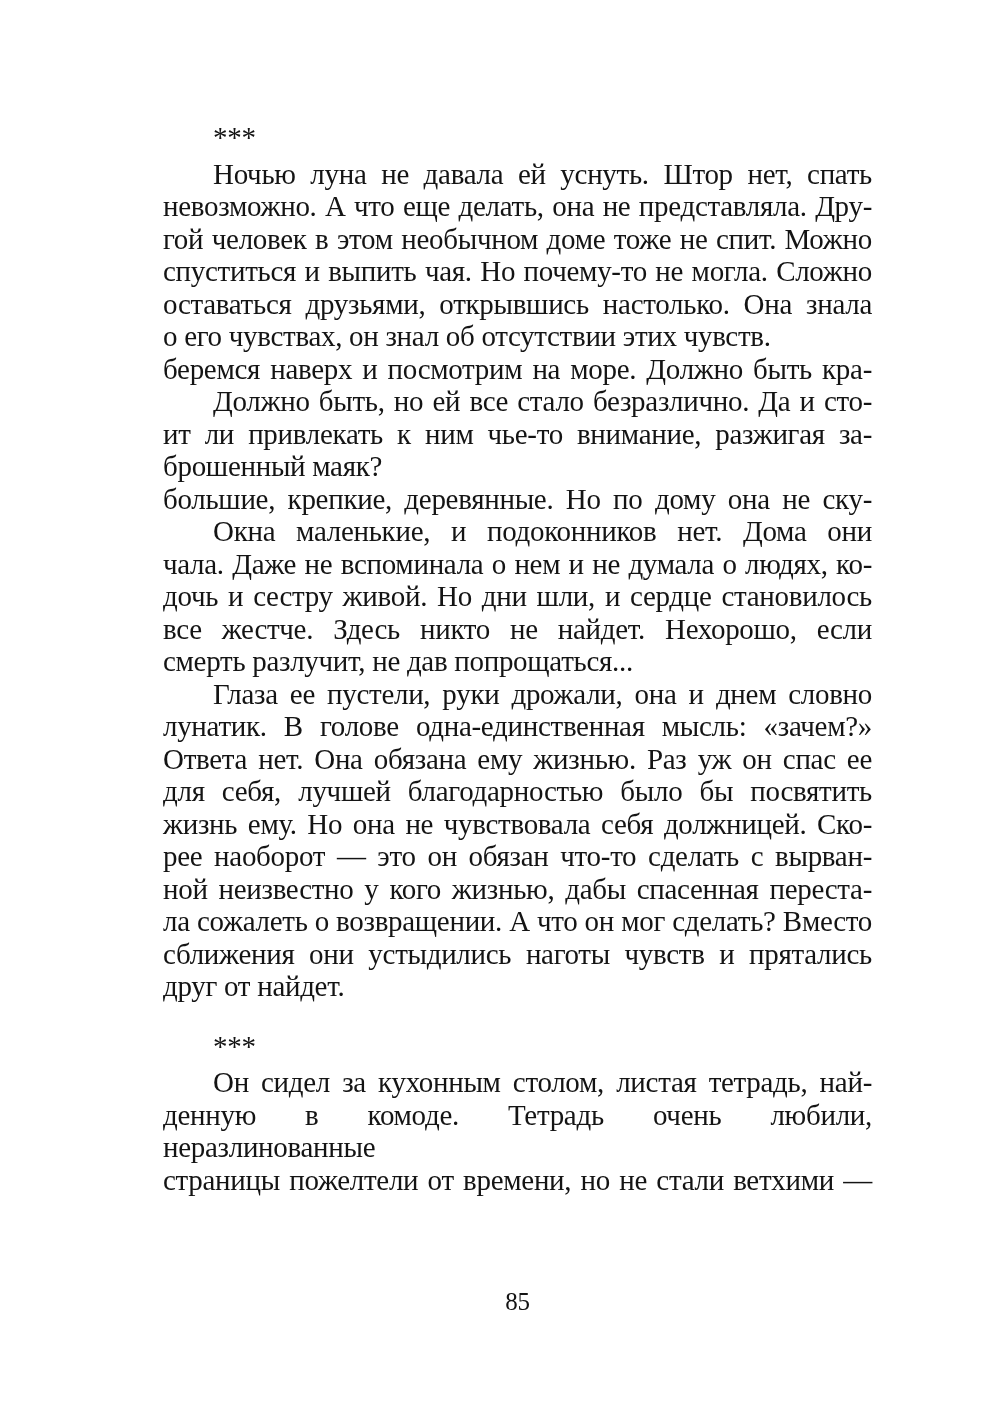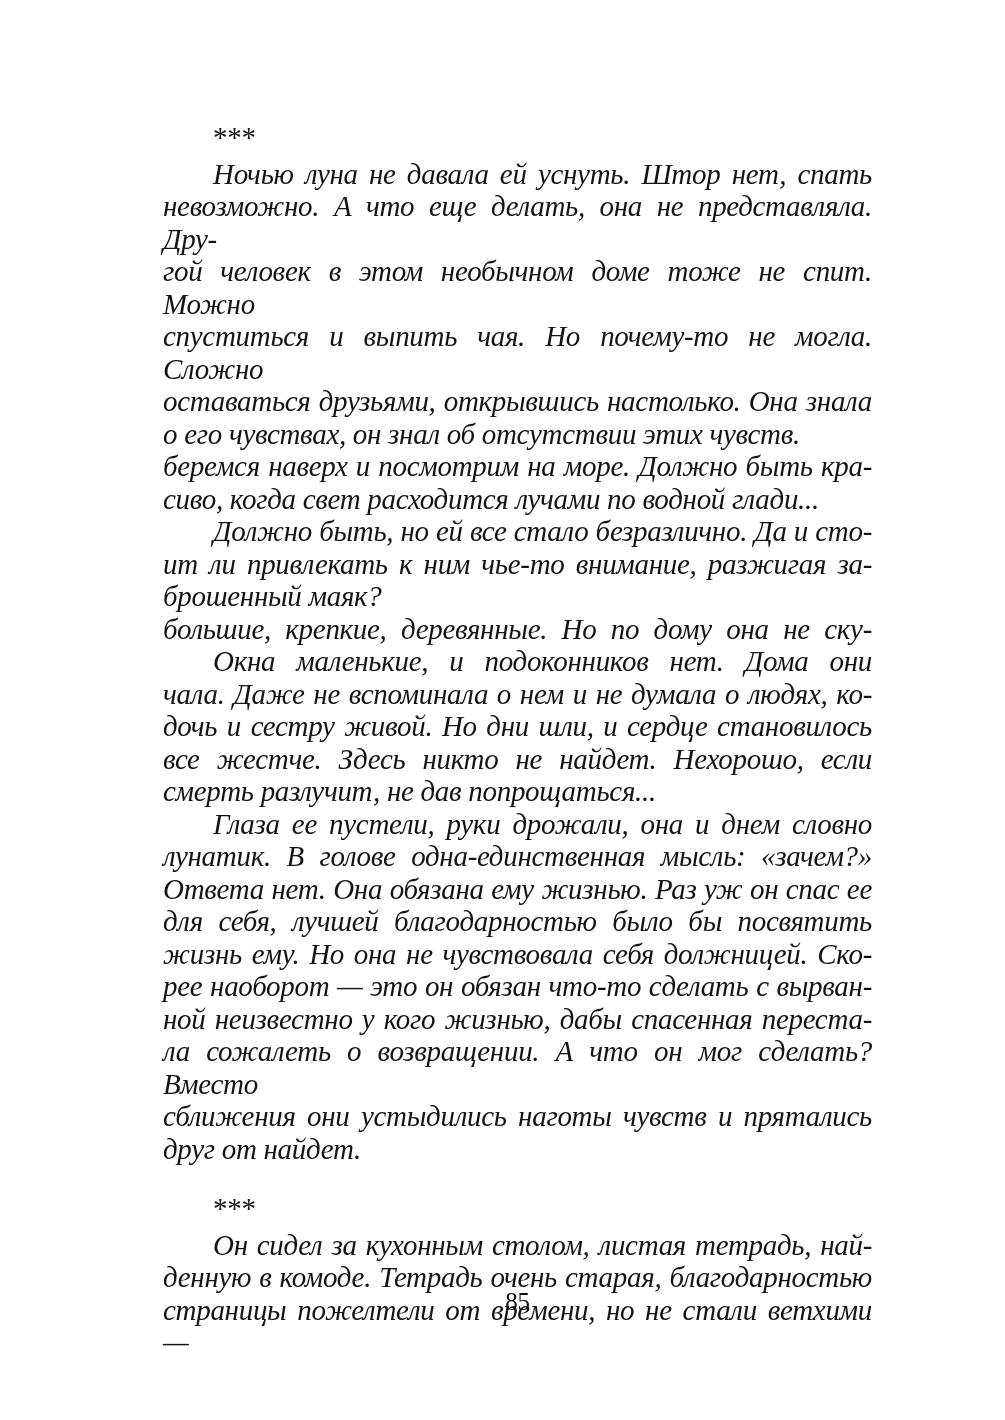--- a/index.html
+++ b/index.html
@@ -28,21 +28,20 @@
     margin-top: 27px;
   }
   .sep {
     text-indent: 50px;
     margin-bottom: 4px;
     text-align: left;
   }
   .line {
     text-align: justify;
     text-align-last: justify;
-    font-style: italic;
   }
   .line.first {
     text-indent: 50px;
   }
   .line.last {
     text-align-last: left;
   }
   .page-number {
     position: absolute;
     left: 163px;
@@ -63,21 +62,20 @@
       <div class="para">
         <div class="line first">Ночью луна не давала ей уснуть. Штор нет, спать</div>
         <div class="line">невозможно. А что еще делать, она не представляла. Дру-</div>
         <div class="line">гой человек в этом необычном доме тоже не спит. Можно</div>
         <div class="line">спуститься и выпить чая. Но почему-то не могла. Сложно</div>
         <div class="line">оставаться друзьями, открывшись настолько. Она знала</div>
         <div class="line last">о его чувствах, он знал об отсутствии этих чувств.</div>
       </div>
       <div class="para">
         <div class="line">беремся наверх и посмотрим на море. Должно быть кра-</div>
-        <div class="line last">сиво, когда свет расходится лучами по водной глади...</div>
       </div>
       <div class="para">
         <div class="line first">Должно быть, но ей все стало безразлично. Да и сто-</div>
         <div class="line">ит ли привлекать к ним чье-то внимание, разжигая за-</div>
         <div class="line last">брошенный маяк?</div>
       </div>
       <div class="para">
         <div class="line">большие, крепкие, деревянные. Но по дому она не ску-</div>
         <div class="line first">Окна маленькие, и подоконников нет. Дома они</div>
         <div class="line">чала. Даже не вспоминала о нем и не думала о людях, ко-</div>
@@ -95,19 +93,19 @@
         <div class="line">ной неизвестно у кого жизнью, дабы спасенная переста-</div>
         <div class="line">ла сожалеть о возвращении. А что он мог сделать? Вместо</div>
         <div class="line">сближения они устыдились наготы чувств и прятались</div>
         <div class="line last">друг от найдет.</div>
       </div>
     </div>
     <div class="section">
       <div class="sep">***</div>
       <div class="para">
         <div class="line first">Он сидел за кухонным столом, листая тетрадь, най-</div>
-        <div class="line">денную в комоде. Тетрадь очень старая, благодарностью</div>
+        <div class="line">денную в комоде. Тетрадь очень любили, неразлинованные</div>
         <div class="line">страницы пожелтели от времени, но не стали ветхими —</div>
       </div>
     </div>
   </div>
 
 <div class="page-number">85</div>
 
 </body></html>

